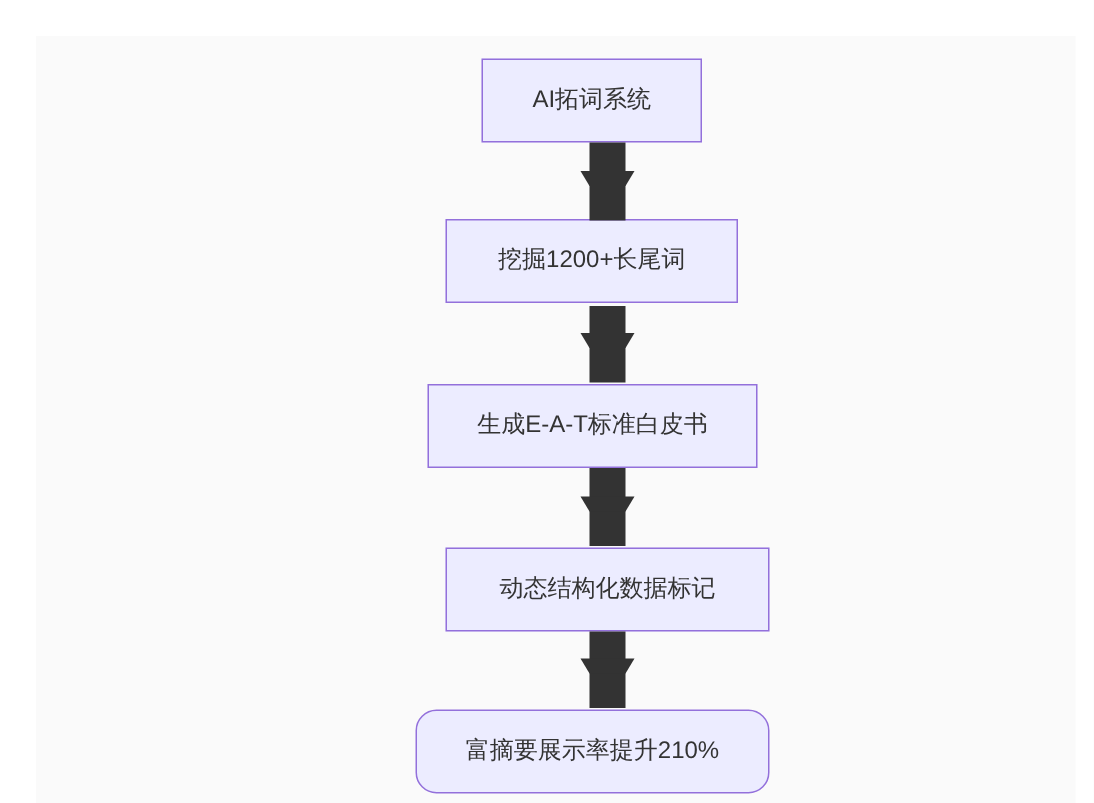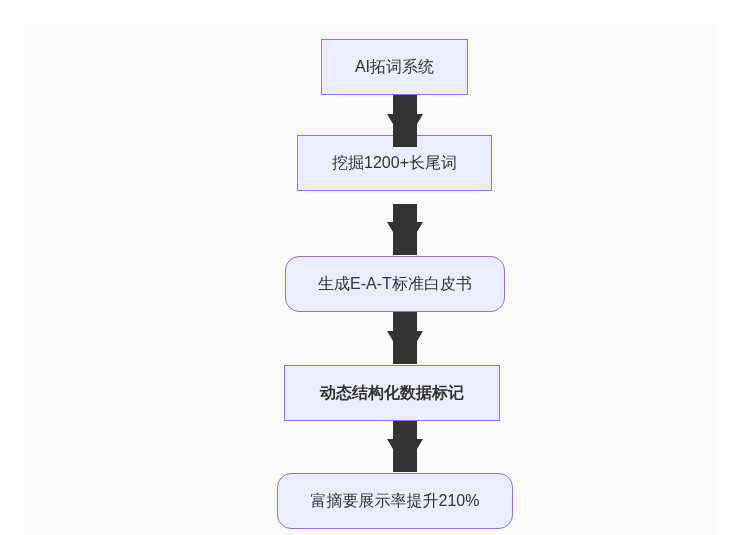--- a/index.html
+++ b/index.html
@@ -48,25 +48,25 @@
     border-top: 10px solid #333333;
   }
 </style>
 </head>
 <body>
 
 <div class="canvas">
 
   <div class="flow-node" style="left:297px; top:15px; width:147px; height:56px;">AI拓词系统</div>
 
-  <div class="flow-node" style="left:273px; top:111px; width:195px; height:56px;">挖掘1200+长尾词</div>
+  <div class="flow-node" style="left:273px; top:122px; width:195px; height:56px;">挖掘1200+长尾词</div>
 
-  <div class="flow-node" style="left:261px; top:232px; width:220px; height:56px;border-radius:14px;">生成E-A-T标准白皮书</div>
+  <div class="flow-node" style="left:261px; top:232px; width:220px; height:56px;">生成E-A-T标准白皮书</div>
 
-  <div class="flow-node" style="left:260px; top:341px; width:216px; height:56px;font-weight:bold;">动态结构化数据标记</div>
+  <div class="flow-node" style="left:273px; top:341px; width:216px; height:56px;">动态结构化数据标记</div>
 
   <div class="flow-node" style="left:253px; top:449px; width:236px; height:56px;border-radius:14px;">富摘要展示率提升210%</div>
 
   <div class="flow-arrow" style="left:369px; top:71px; height:52px;">
     <span class="arrow-head"></span>
   </div>
 
   <div class="flow-arrow" style="left:369px; top:180px; height:51px;">
     <span class="arrow-head"></span>
   </div>

